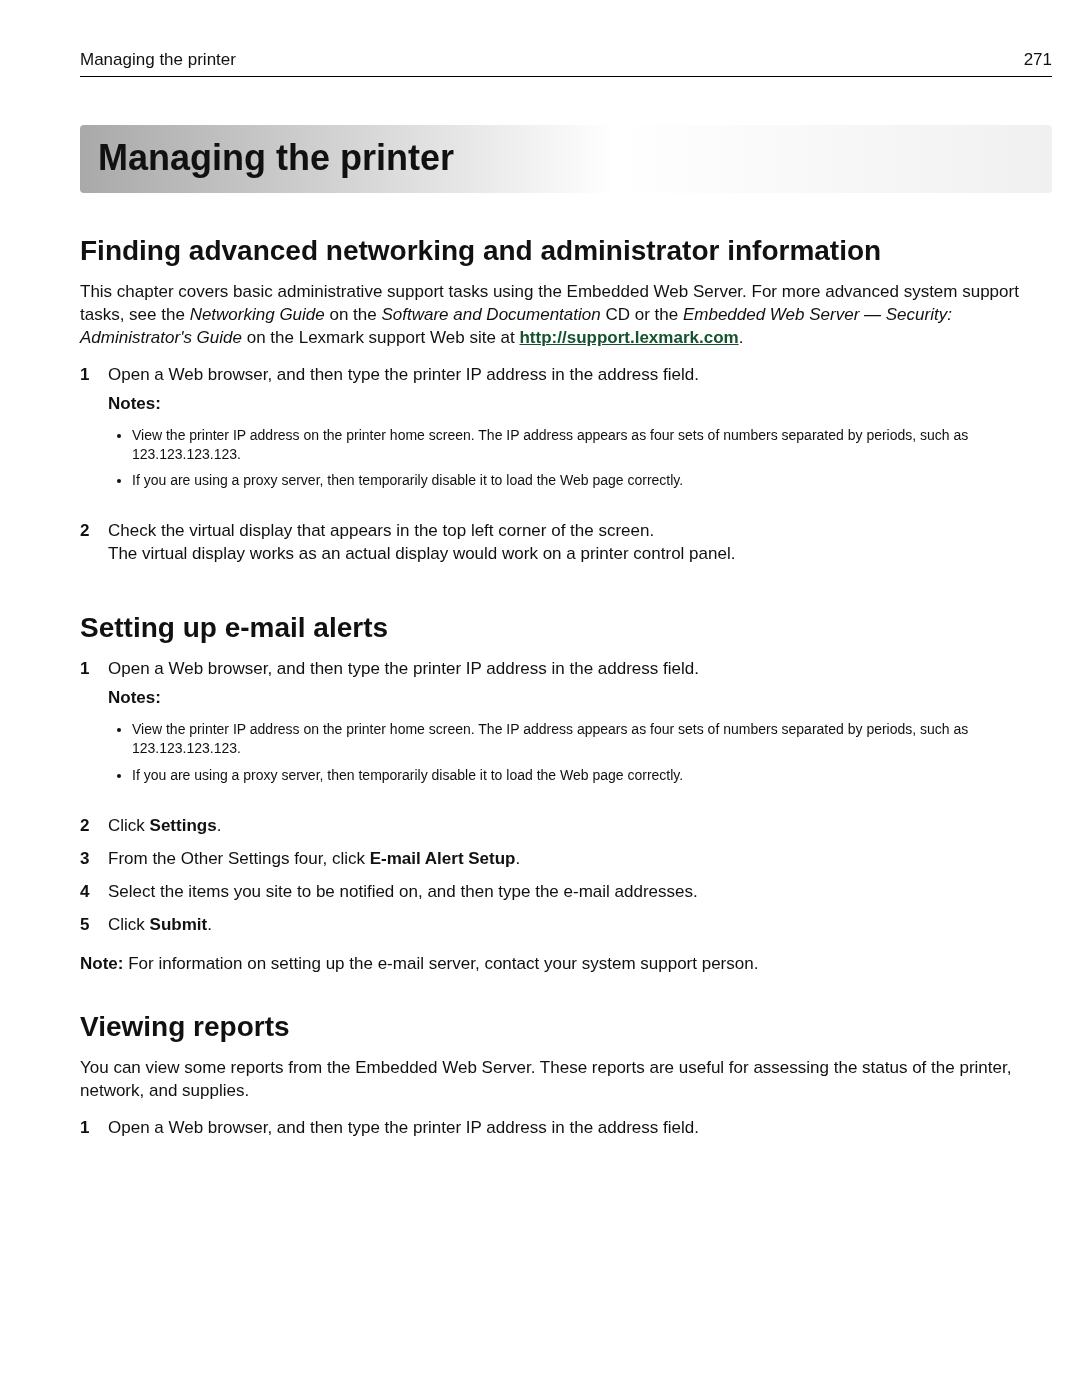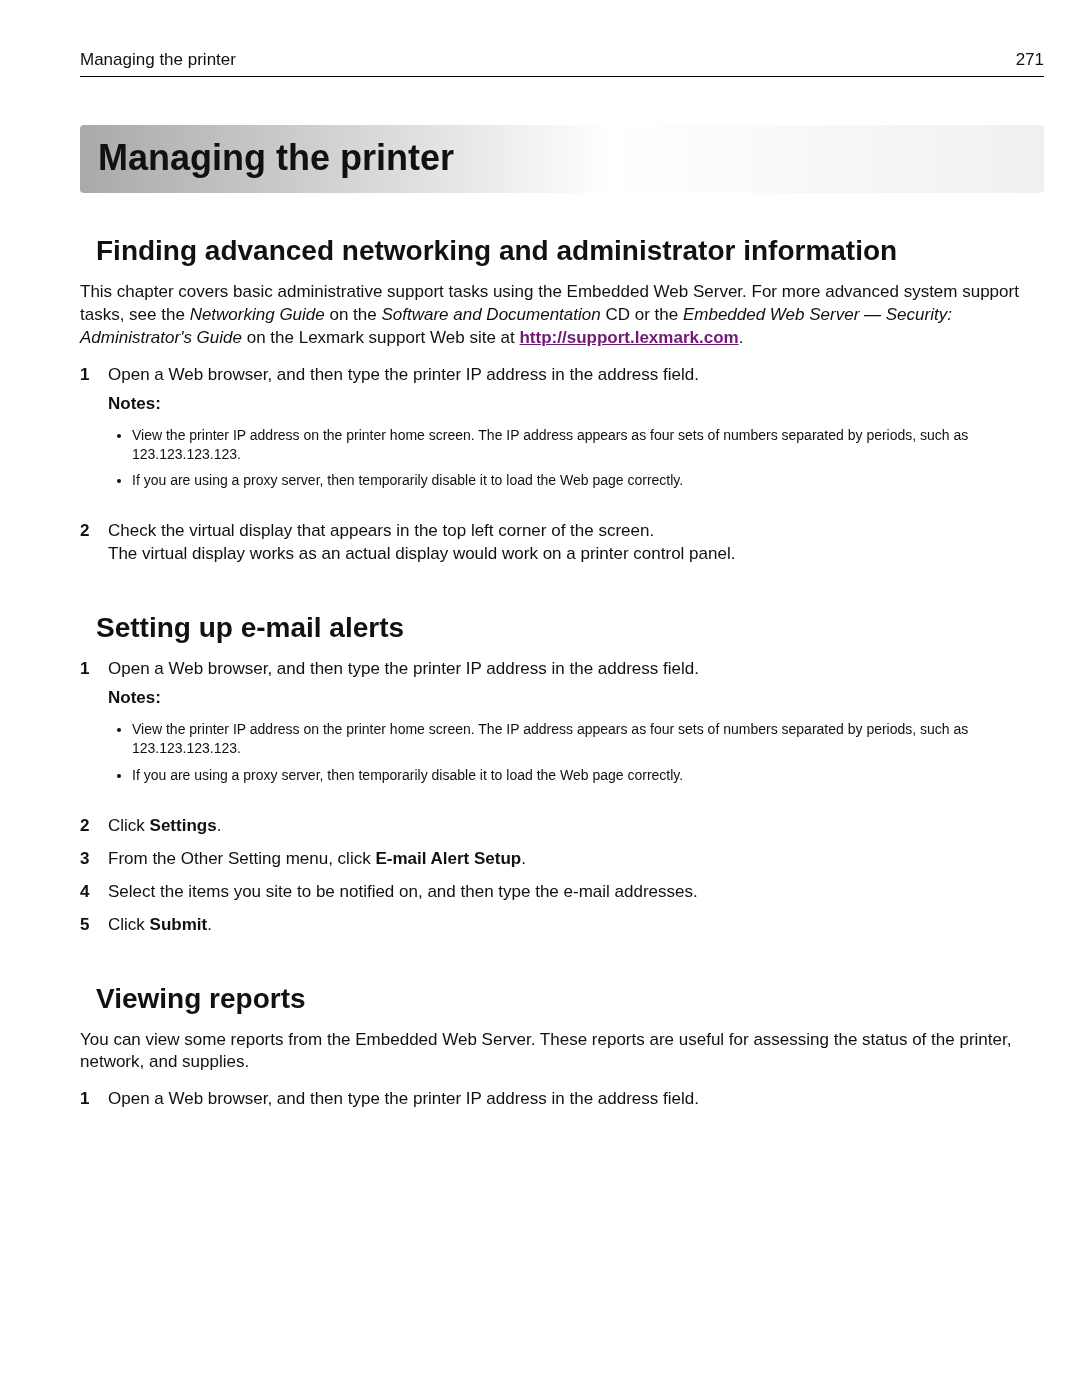--- a/index.html
+++ b/index.html
@@ -6,21 +6,21 @@
     margin: 0;
     padding: 0;
     background: #fff;
     font-family: "Segoe UI", "Helvetica Neue", Arial, sans-serif;
     color: #111;
   }
   .page {
     width: 1080px;
     min-height: 1397px;
     box-sizing: border-box;
-    padding: 50px 36px 60px 80px;
+    padding: 50px 28px 60px 80px;
   }
   .running-head {
     display: flex;
     justify-content: space-between;
     align-items: baseline;
     font-size: 17px;
     border-bottom: 1.5px solid #000;
     padding-bottom: 6px;
     margin-bottom: 48px;
   }
@@ -28,29 +28,29 @@
     margin: 0 0 42px 0;
     padding: 12px 18px 14px 18px;
     font-size: 36px;
     font-weight: 700;
     background: linear-gradient(to right, #a9a9a9 0%, #ffffff 55%, #f0f0f0 100%);
     border-radius: 4px;
   }
   h2.section-title {
     font-size: 28px;
     font-weight: 700;
-    margin: 36px 0 14px 16px;
+    margin: 36px 0 14px 0;
   }
   p.body {
     font-size: 17px;
     line-height: 1.35;
     margin: 0 0 14px 0;
   }
   .italic { font-style: italic; }
-  a.link { color: #701a75; text-decoration: underline; }
+  a.link { color: #14532d; text-decoration: underline; }
   ol.steps {
     list-style: none;
     padding: 0;
     margin: 0 0 6px 0;
     counter-reset: step;
   }
   ol.steps > li {
     counter-increment: step;
     position: relative;
     padding: 0 0 10px 28px;
@@ -125,29 +125,32 @@
         <ul class="bullets">
           <li>View the printer IP address on the printer home screen. The IP address appears as four sets of numbers separated by periods, such as 123.123.123.123.</li>
           <li>If you are using a proxy server, then temporarily disable it to load the Web page correctly.</li>
         </ul>
       </div>
     </li>
     <li>
       <span>Click </span><span class="bold">Settings</span><span>.</span>
     </li>
     <li>
-      <span>From the Other Setting menu, click </span><span class="bold">E‑mail Alert Setup</span><span>.</span>
+      <span>From the Other Settings four, click </span><span class="bold">E‑mail Alert Setup</span><span>.</span>
     </li>
     <li>
       <span>Select the items you site to be notified on, and then type the e‑mail addresses.</span>
     </li>
     <li>
       <span>Click </span><span class="bold">Submit</span><span>.</span>
     </li>
   </ol>
+  <p class="body">
+    <span class="bold">Note:</span><span> For information on setting up the e‑mail server, contact your system support person.</span>
+  </p>
 
   <h2 class="section-title">Viewing reports</h2>
   <p class="body">You can view some reports from the Embedded Web Server. These reports are useful for assessing the status of the printer, network, and supplies.</p>
   <ol class="steps">
     <li>
       <span>Open a Web browser, and then type the printer IP address in the address field.</span>
     </li>
   </ol>
 
 </div>

